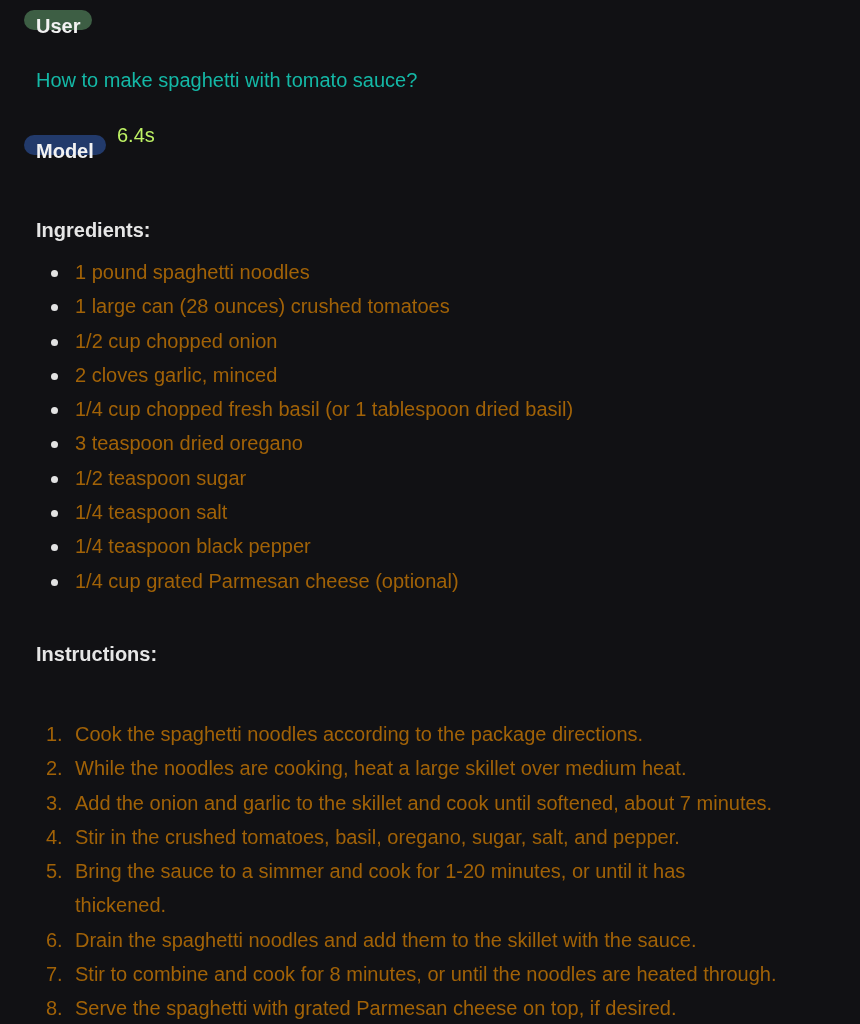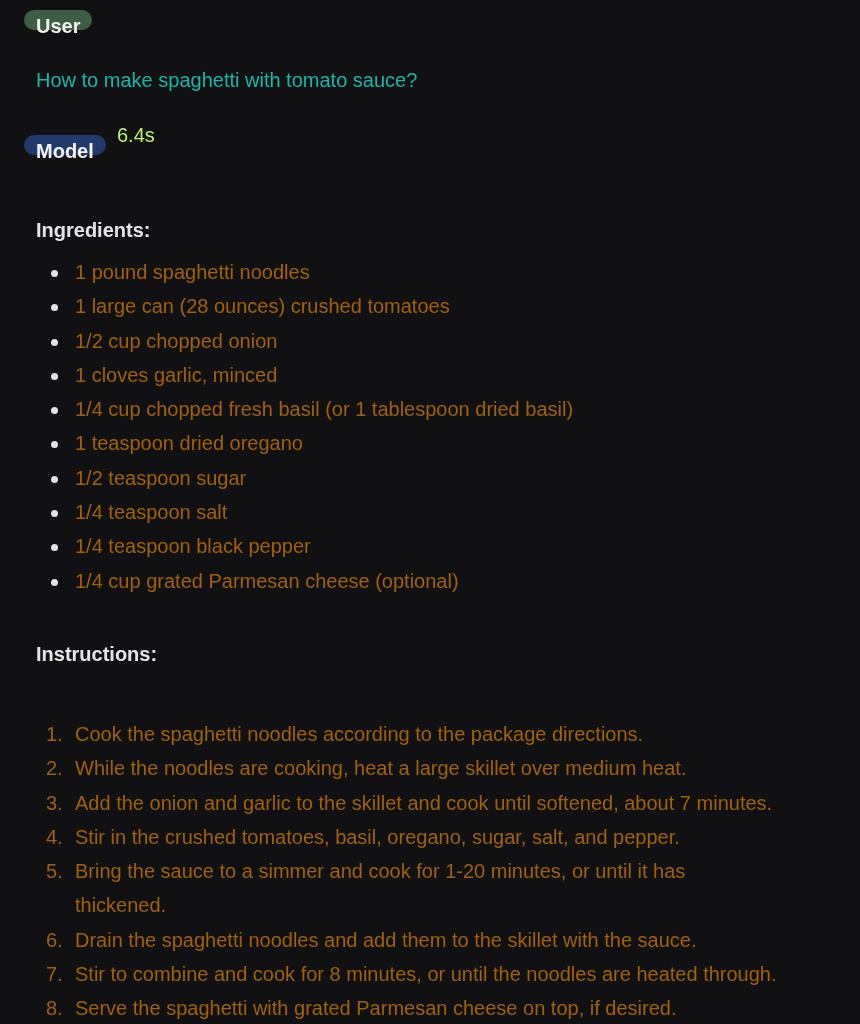--- a/index.html
+++ b/index.html
@@ -105,23 +105,23 @@
 <div class="user-msg">How to make spaghetti with tomato sauce?</div>
 
 <span class="badge badge-model">Model</span>
 <span class="elapsed">6.4s</span>
 
 <div class="heading h-ingredients">Ingredients:</div>
 <ul class="list ul-ingredients">
   <li>1 pound spaghetti noodles</li>
   <li>1 large can (28 ounces) crushed tomatoes</li>
   <li>1/2 cup chopped onion</li>
-  <li>1 cloves garlic, minced</li>
+  <li>2 cloves garlic, minced</li>
   <li>1/4 cup chopped fresh basil (or 1 tablespoon dried basil)</li>
-  <li>1 teaspoon dried oregano</li>
+  <li>3 teaspoon dried oregano</li>
   <li>1/2 teaspoon sugar</li>
   <li>1/4 teaspoon salt</li>
   <li>1/4 teaspoon black pepper</li>
   <li>1/4 cup grated Parmesan cheese (optional)</li>
 </ul>
 
 <div class="heading h-instructions">Instructions:</div>
 <ol class="list ol-instructions">
   <li>
       <span class="num">1.</span>

